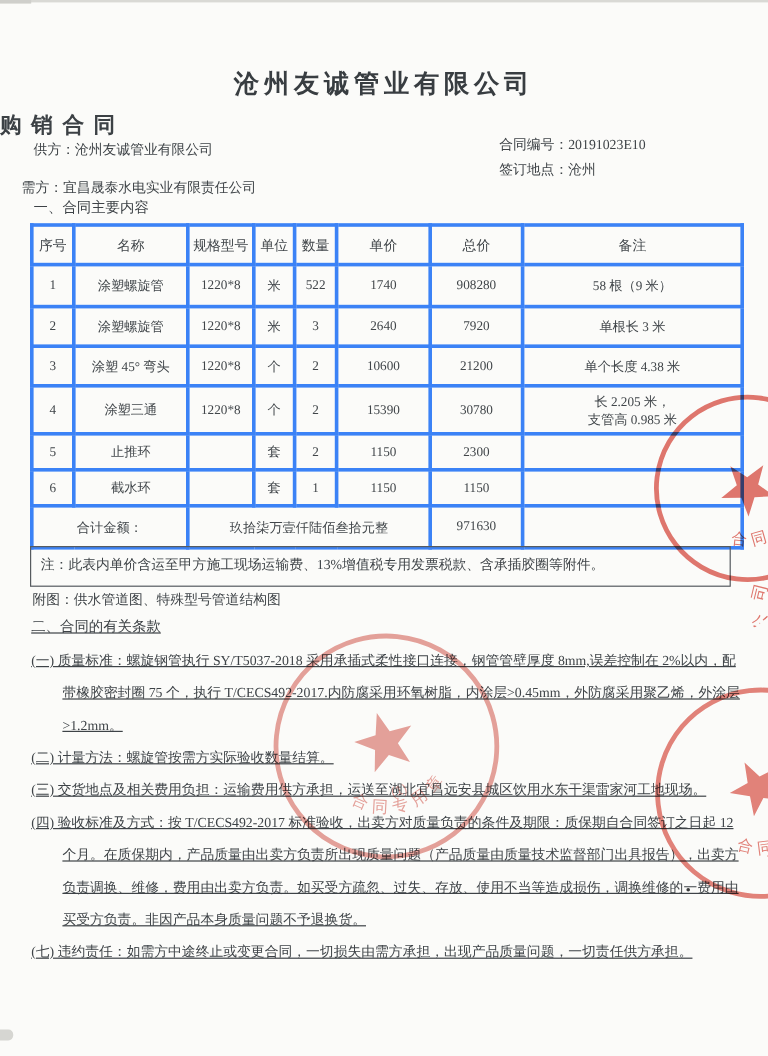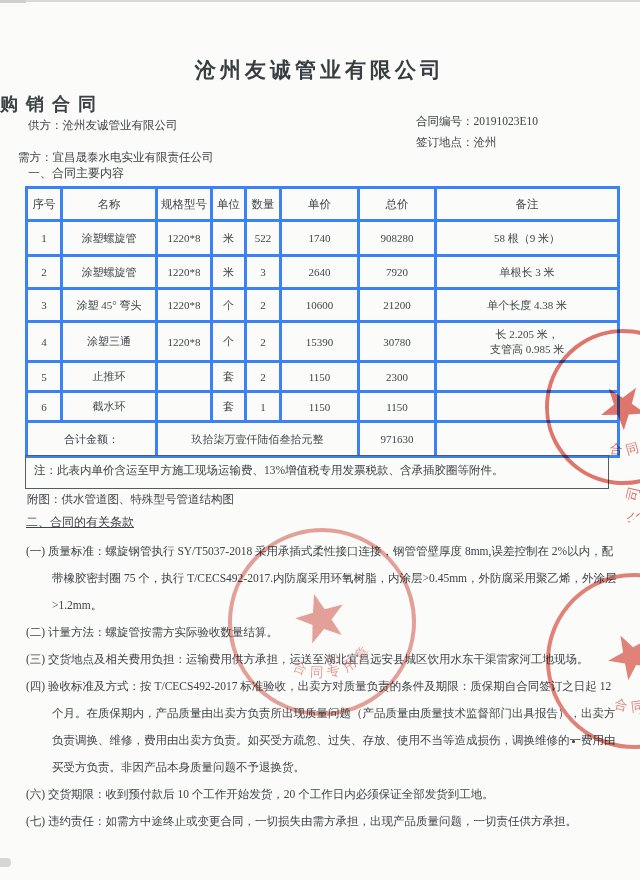--- a/index.html
+++ b/index.html
@@ -58,21 +58,21 @@
   .note-box{
     left:25px;top:455px;width:574px;height:20px;
     border:1px solid #565b5f;
     padding:7px 0 5px 8px;
     font-size:11.5px;color:#3e4347;
   }
   .attachment{left:27px;top:492px;width:500px;font-size:11.5px;}
 
   .clauses{
     left:26px;top:538px;width:592px;
-    font-size:11.5px;line-height:27px;color:#3e4347;
+    font-size:11.5px;line-height:27px;color:#3e4347;text-decoration:underline;
   }
   .clauses p{margin:0;padding-left:26px;text-indent:-26px;}
 
   .seal{position:absolute;mix-blend-mode:multiply;pointer-events:none;}
   .seal-a{left:528px;top:312px;transform:rotate(-38deg);opacity:.82;}
   .seal-b{left:217px;top:517px;transform:rotate(-16deg);opacity:.62;}
   .seal-c{left:529px;top:556px;transform:rotate(-28deg);opacity:.75;}
 </style>
 </head>
 <body>
@@ -199,21 +199,20 @@
 
   <div class="abs note-box" data-name="price-note">注：此表内单价含运至甲方施工现场运输费、13%增值税专用发票税款、含承插胶圈等附件。</div>
   <div class="abs attachment" data-name="attachment-line">附图：供水管道图、特殊型号管道结构图</div>
 
   <div class="abs line sec-heading sec2-heading" data-name="section2-heading">二、合同的有关条款</div>
   <div class="abs clauses" data-name="clauses-list">
       <p data-name="clause">(一) 质量标准：螺旋钢管执行 SY/T5037-2018 采用承插式柔性接口连接，钢管管壁厚度 8mm,误差控制在 2%以内，配带橡胶密封圈 75 个，执行 T/CECS492-2017.内防腐采用环氧树脂，内涂层&gt;0.45mm，外防腐采用聚乙烯，外涂层&gt;1.2mm。</p>
       <p data-name="clause">(二) 计量方法：螺旋管按需方实际验收数量结算。</p>
       <p data-name="clause">(三) 交货地点及相关费用负担：运输费用供方承担，运送至湖北宜昌远安县城区饮用水东干渠雷家河工地现场。</p>
       <p data-name="clause">(四) 验收标准及方式：按 T/CECS492-2017 标准验收，出卖方对质量负责的条件及期限：质保期自合同签订之日起 12 个月。在质保期内，产品质量由出卖方负责所出现质量问题（产品质量由质量技术监督部门出具报告），出卖方负责调换、维修，费用由出卖方负责。如买受方疏忽、过失、存放、使用不当等造成损伤，调换维修的一费用由买受方负责。非因产品本身质量问题不予退换货。</p>
-      <p data-name="clause">(六) 交货期限：收到预付款后 10 个工作开始发货，20 个工作日内必须保证全部发货到工地。</p>
       <p data-name="clause">(七) 违约责任：如需方中途终止或变更合同，一切损失由需方承担，出现产品质量问题，一切责任供方承担。</p>
     </div>
 
   <svg class="seal seal-a" data-name="buyer-company-seal" width="190" height="190" viewBox="0 0 190 190">
     <defs>
       <path id="sealA-top" d="M 95,157 A 62,62 0 1 1 94.9,157"></path>
       <path id="sealA-bot" d="M 48,95 A 47,47 0 0 0 142,95"></path>
     </defs>
     <circle cx="95" cy="95" r="76" fill="none" stroke="#dc5a50" stroke-width="4"></circle>
     <polygon data-name="star-icon" transform="translate(95,95) scale(0.9)" points="0,-26 6.1,-8.4 24.7,-8 9.9,3.2 15.3,21 0,10.4 -15.3,21 -9.9,3.2 -24.7,-8 -6.1,-8.4" fill="#dc5a50"></polygon>

